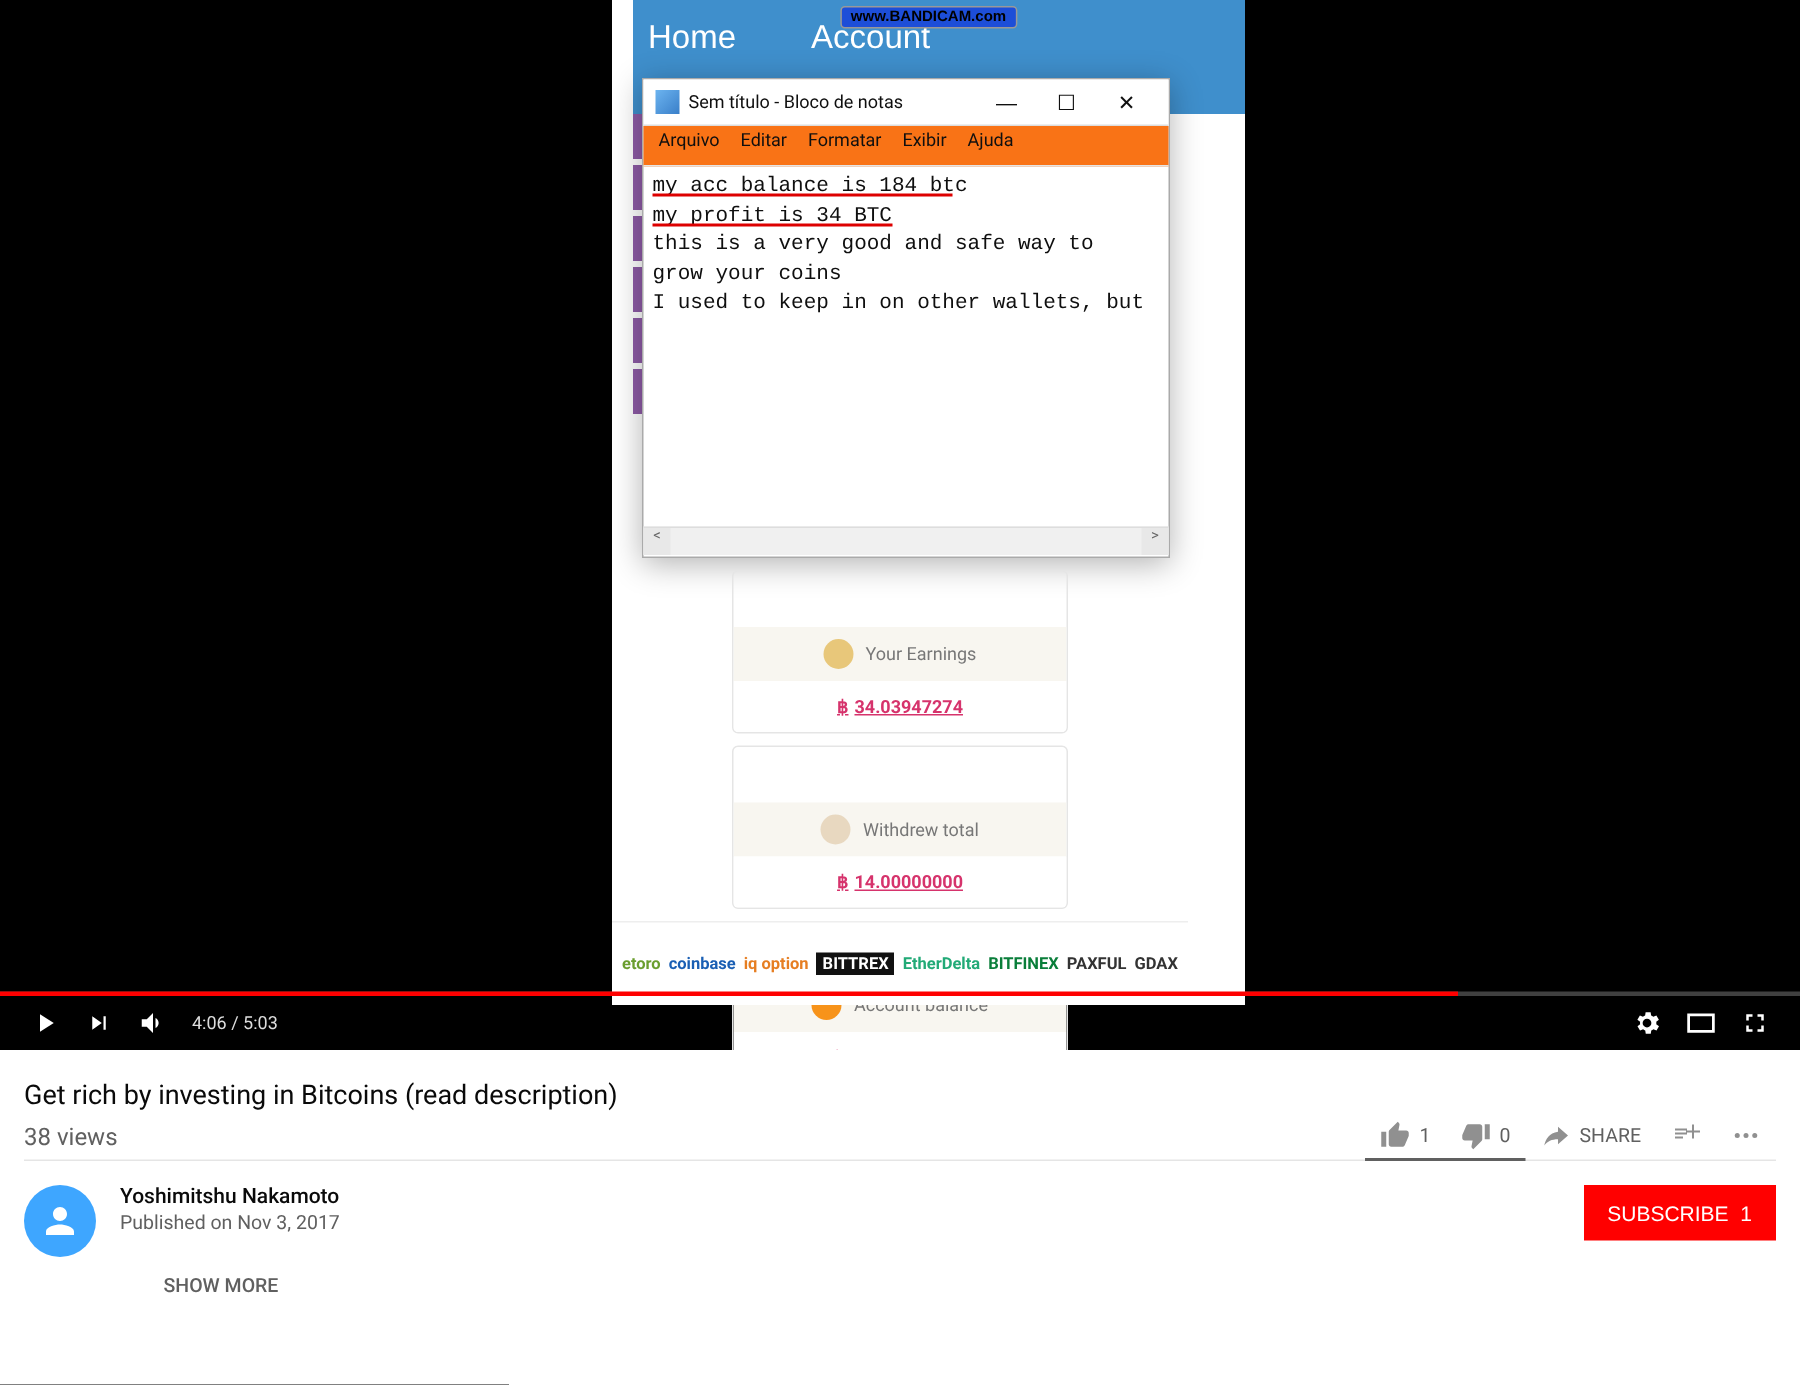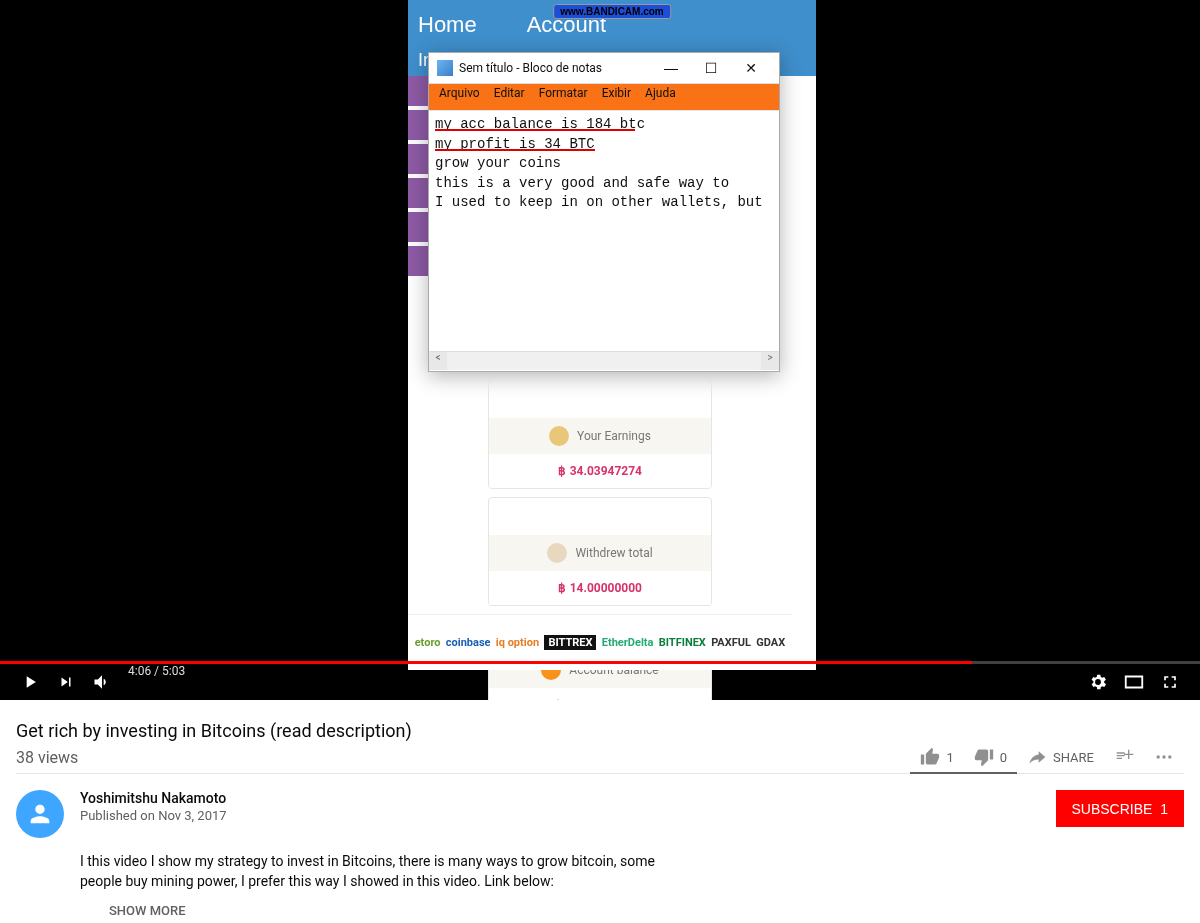--- a/index.html
+++ b/index.html
@@ -1,45 +1,45 @@
 <!DOCTYPE html>
 <html><head>
 <meta charset="utf-8">
 <style>
 body { margin:0; font-family: Roboto, Arial, sans-serif; background:#fff; color:#0f0f0f; }
 .player { width:1200px; height:700px; background:#000; position:relative; overflow:hidden; }
-.video-content { position:absolute; left:408px; top:0; width:408px; height:670px; background:#fff; }
+.video-content { position:absolute; left:408px; top:0; width:408px; height:670px; background:#fff;padding-left:14px; }
 .bandicam { position:absolute; left:50%; top:4px; transform:translateX(-50%); font-size:10px; font-weight:bold; color:#000; background:#1d4ed8; border:1px solid #999; padding:1px 6px; border-radius:3px; font-family:Arial; }
 .site-nav { background:#3f8fcc; height:50px; color:#fff; font-family:'Segoe UI',sans-serif; font-size:22px; font-weight:300; display:flex; align-items:center; padding:0 10px; gap:50px; }
 .site-nav2 { background:#3f8fcc; height:26px; color:#fff; font-family:'Segoe UI',sans-serif; font-size:18px; font-weight:300; display:flex; padding:0 10px; gap:90px; }
 .purple-rows { padding-top:0; }
 .purple-row { height:30px; background:#8e5ba6; border-bottom:4px solid #fff; width:80px; }
 .notepad { position:absolute; left:20px; top:52px; width:350px; height:318px; background:#fff; box-shadow:0 4px 20px rgba(0,0,0,0.3); border:1px solid #aaa; }
 .np-title { height:30px; background:#fff; display:flex; align-items:center; padding:0 8px; font-size:12px; border-bottom:1px solid #ddd; }
 .np-title .np-icon { width:16px; height:16px; background:linear-gradient(135deg,#6cb4f0,#3a7fc9); margin-right:6px; }
 .np-title .spacer { flex:1; }
 .np-ctrl { width:40px; text-align:center; font-size:14px; font-family:Arial; }
 .np-menu { height:22px; display:flex; gap:14px; padding:2px 10px; font-size:12px; border-bottom:1px solid #e5e5e5; background:#f97316; }
 .np-body { font-family:'Courier New',monospace; font-size:14px; padding:4px 6px; line-height:1.4; height:232px; overflow:hidden; position:relative; }
 .underline1 { position:absolute; left:6px; top:18px; width:200px; height:2px; background:#d00; }
 .underline2 { position:absolute; left:6px; top:38px; width:160px; height:2px; background:#d00; }
 .np-scroll { height:18px; background:#f0f0f0; border-top:1px solid #ddd; display:flex; }
 .np-scroll .track { flex:1; }
 .np-scroll .arrow { width:18px; text-align:center; font-size:10px; color:#666; background:#e8e8e8; }
 .cards { position:absolute; left:80px; top:380px; width:224px; }
 .card { border:1px solid #e5e5e5; border-radius:4px; margin-bottom:8px; overflow:hidden; }
 .card-h { background:#f8f6f0; padding:8px; display:flex; align-items:center; justify-content:center; gap:8px; font-size:12px; color:#777;margin-top:37px; }
-.card-v { background:#fff; padding:10px; text-align:center; font-size:12px; font-weight:bold; color:#d6336c; }
+.card-v { background:#fff; padding:10px; text-align:center; font-size:12px; font-weight:bold; color:#d6336c;text-decoration:underline; }
 .btc-sym { color:#d6336c; font-weight:bold; margin-right:4px; }
 .coin-icon { width:20px; height:20px; border-radius:50%; display:inline-block; }
 .logos { position:absolute; left:0; bottom:0; width:384px; height:56px; background:#fff; border-top:1px solid #eee; font-size:11px; display:flex; flex-wrap:wrap; align-items:center; justify-content:space-around; padding:2px 4px; box-sizing:border-box; }
 .logos span { font-weight:bold; color:#333; }
 .progress-bar { position:absolute; left:0; bottom:36px; width:100%; height:3px; background:rgba(255,255,255,0.25); }
 .progress-fill { height:100%; background:#f00; width:81%; }
-.controls { position:absolute; left:0; bottom:0; width:100%; height:36px; display:flex; align-items:flex-start; color:#fff; padding:0 12px; box-sizing:border-box; }
+.controls { position:absolute; left:0; bottom:0; width:100%; height:36px; display:flex; align-items:center; color:#fff; padding:0 12px; box-sizing:border-box; }
 .controls .ico { width:36px; height:36px; display:flex; align-items:center; justify-content:center; cursor:pointer; }
 .controls svg { fill:#fff; }
 .time { font-size:12px; color:#ddd; margin-left:8px; }
 .controls .spacer { flex:1; }
 .below { padding:20px 16px 10px; }
 .vtitle { font-size:18px; font-weight:400; color:#0a0a0a; }
 .meta-row { display:flex; align-items:center; margin-top:6px; border-bottom:1px solid #e5e5e5; padding-bottom:6px; }
 .views { color:#606060; font-size:16px; }
 .meta-row .spacer { flex:1; }
 .action { display:flex; align-items:center; gap:6px; margin:0 10px; color:#606060; font-size:13px; cursor:pointer; }
@@ -92,22 +92,22 @@
         <span>Editar</span>
         <span>Formatar</span>
         <span>Exibir</span>
         <span>Ajuda</span>
       </div>
       <div class="np-body">
         <div class="underline1"></div>
         <div class="underline2"></div>
         <div>my acc balance is 184 btc</div>
         <div>my profit is 34 BTC</div>
+        <div>this is a very good and safe way to</div>
         <div>grow your coins</div>
-        <div>this is a very good and safe way to</div>
         <div>I used to keep in on other wallets, but</div>
       </div>
       <div class="np-scroll">
         <div class="arrow">&lt;</div>
         <div class="track"></div>
         <div class="arrow">&gt;</div>
       </div>
     </div>
 
     <div class="cards">
@@ -234,15 +234,14 @@
     </div>
     <div>
       <div class="ch-name">Yoshimitshu Nakamoto</div>
       <div class="ch-date">Published on Nov 3, 2017</div>
     </div>
     <button class="sub-btn">
       <span>SUBSCRIBE</span>&nbsp;&nbsp;<span>1</span>
     </button>
   </div>
 
-  <div class="desc">I this video I show my strategy to invest in Bitcoins, there is many ways to grow bitcoin, some people buy mining power, I prefer this way I showed in this video. Link below:</div>
   <div class="showmore">SHOW MORE</div>
 </div>
 
 </body></html>

